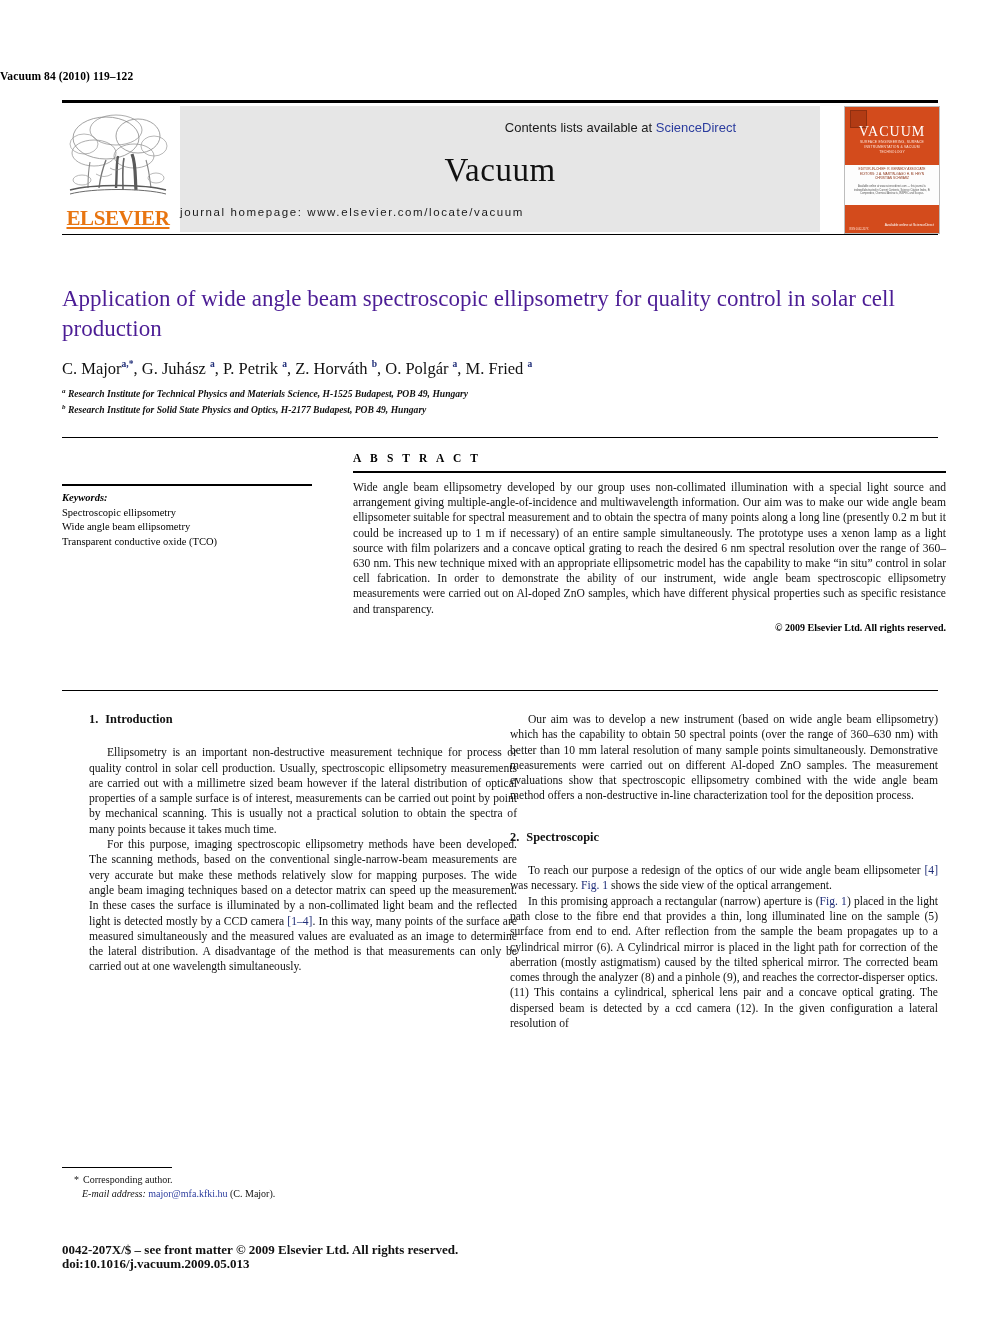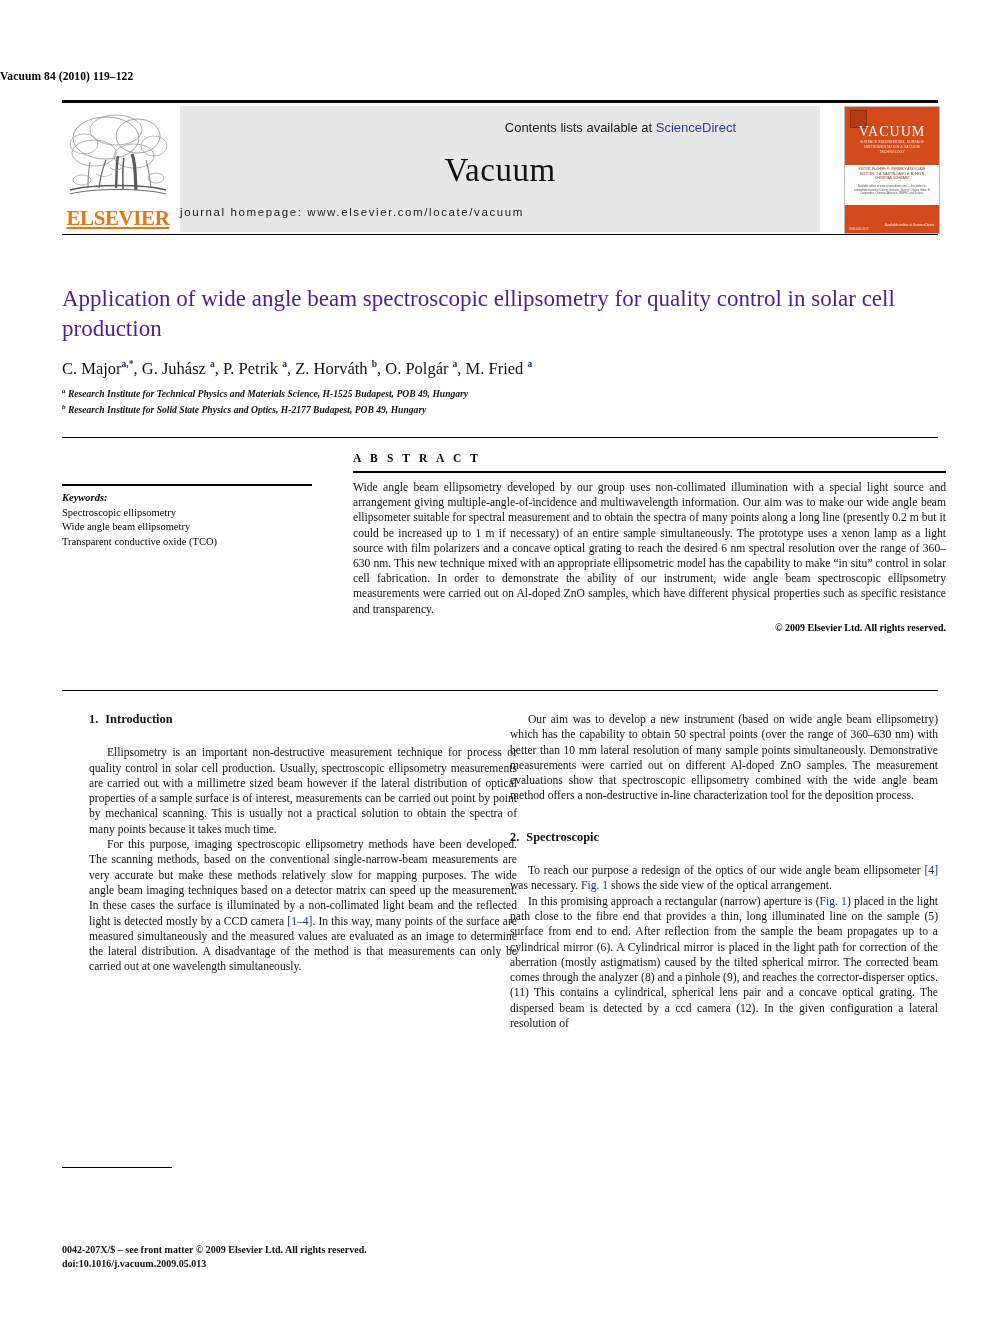--- a/index.html
+++ b/index.html
@@ -363,21 +363,21 @@
   }
   .footnote .star { margin-right: 4px; }
   .fn-ind { padding-left: 12px; }
   .em-it { font-style: italic; }
   .mail { color: #2b3c9e; }
   .imprint {
     position: absolute;
     left: 62px; top: 1243px;
     width: 440px;
     font-family: "Liberation Serif", serif;
-    font-size: 10px;
+    font-size: 13px;
     font-weight: bold;
     line-height: 13.5px;
     color: #111;
   }
 </style>
 </head>
 <body>
 
 <div class="page">
 
@@ -476,18 +476,28 @@
   <div class="col col-right">
     <p class="para">Our aim was to develop a new instrument (based on wide angle beam ellipsometry) which has the capability to obtain 50 spectral points (over the range of 360–630 nm) with better than 10 mm lateral resolution of many sample points simultaneously. Demonstrative measurements were carried out on different Al-doped ZnO samples. The measurement evaluations show that spectroscopic ellipsometry combined with the wide angle beam method offers a non-destructive in-line characterization tool for the deposition process.</p>
     <div class="sec-head gap-before" style="margin-top:26px;">
       <span class="num">2.</span><span>Spectroscopic</span>
     </div>
     <p class="para">To reach our purpose a redesign of the optics of our wide angle beam ellipsometer <span class="ref">[4]</span> was necessary. <span class="ref">Fig. 1</span> shows the side view of the optical arrangement.</p>
     <p class="para">In this promising approach a rectangular (narrow) aperture is (<span class="ref">Fig. 1</span>) placed in the light path close to the fibre end that provides a thin, long illuminated line on the sample (5) surface from end to end. After reflection from the sample the beam propagates up to a cylindrical mirror (6). A Cylindrical mirror is placed in the light path for correction of the aberration (mostly astigmatism) caused by the tilted spherical mirror. The corrected beam comes through the analyzer (8) and a pinhole (9), and reaches the corrector-disperser optics. (11) This contains a cylindrical, spherical lens pair and a concave optical grating. The dispersed beam is detected by a ccd camera (12). In the given configuration a lateral resolution of</p>
   </div>
 
   <div class="fn-rule"></div>
+  <div class="footnote">
+    <div class="fn-ind">
+      <span class="star">*</span><span>Corresponding author.</span>
+    </div>
+    <div class="fn-ind" style="padding-left:20px;">
+      <span class="em-it">E-mail address:</span>
+      <span class="mail">major@mfa.kfki.hu</span>
+      <span>(C. Major).</span>
+    </div>
+  </div>
   <div class="imprint">
     <div>0042-207X/$ – see front matter © 2009 Elsevier Ltd. All rights reserved.</div>
     <div>doi:10.1016/j.vacuum.2009.05.013</div>
   </div>
 
 </div>
 
 </body></html>

